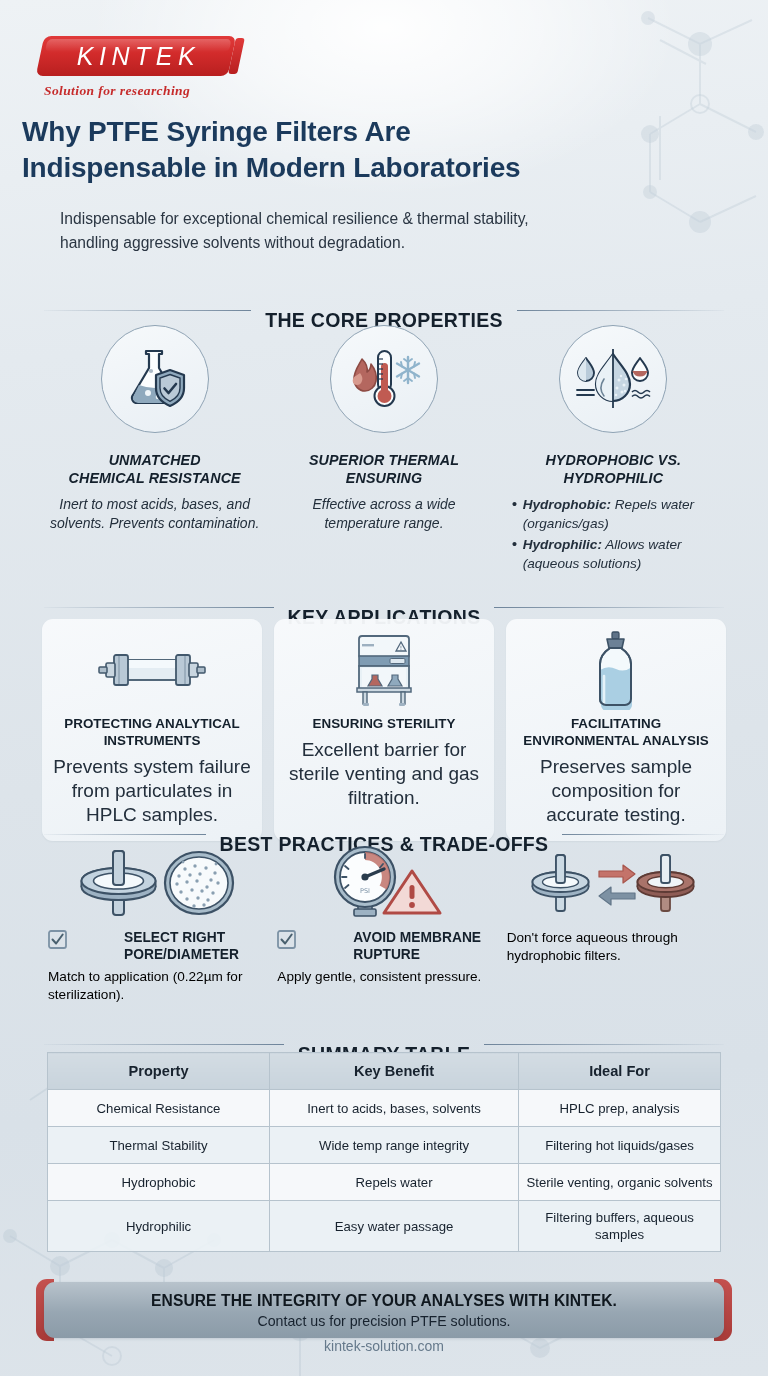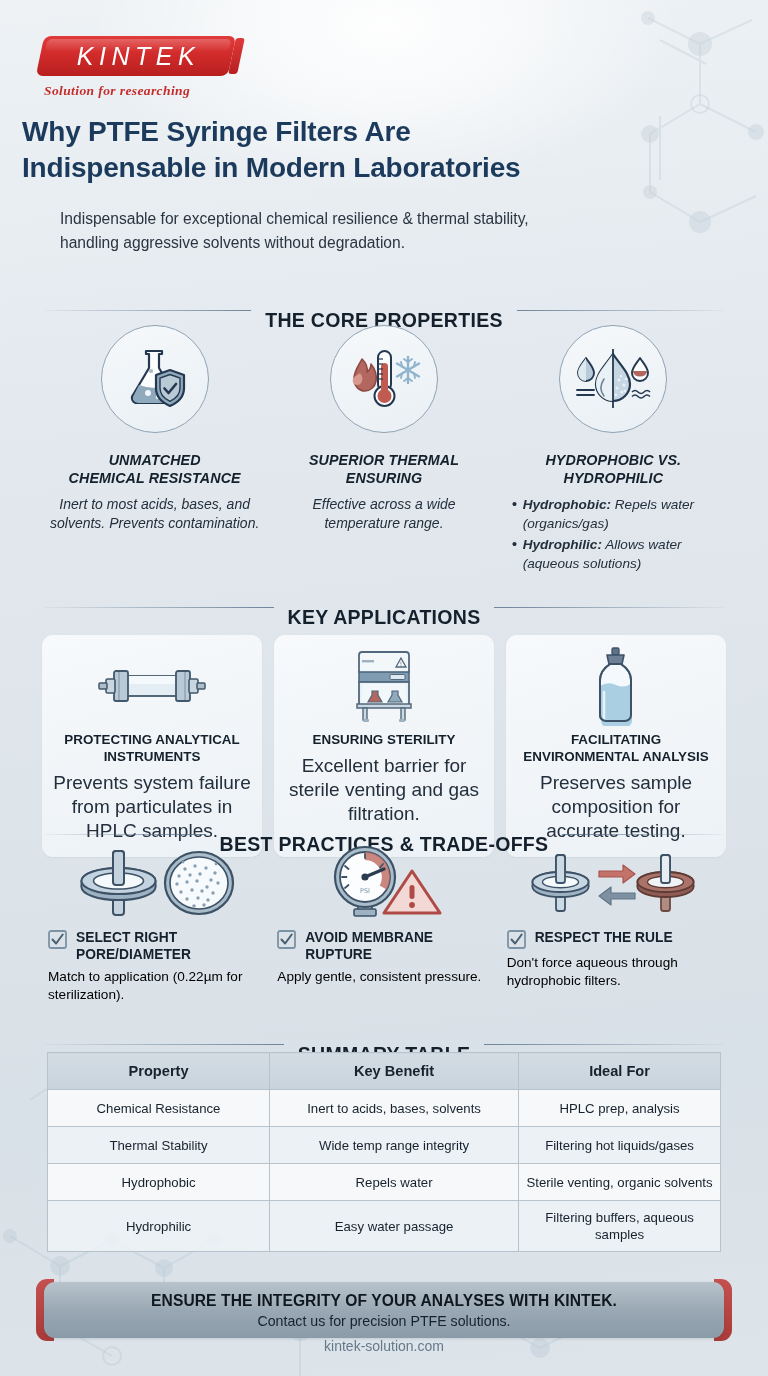--- a/index.html
+++ b/index.html
@@ -108,36 +108,35 @@
   
   .apps-grid {
     position:absolute; left:42px; right:42px; top:619px;
     display:grid; grid-template-columns:1fr 1fr 1fr; gap:12px;
   }
   .app-card {
     background:linear-gradient(165deg, rgba(248,250,252,.96), rgba(238,243,247,.9));
     border-radius:11px; padding:12px 10px 14px;
     text-align:center;
     box-shadow:0 1px 2px rgba(40,60,80,.06);
-    margin-top:16px;
   }
   .app-icon { height:78px; display:flex; align-items:center; justify-content:center; margin-bottom:6px; }
   .app-title { font-size:13.4px; font-weight:bold; line-height:17px; color:#14202c; margin-bottom:6px; }
   .app-desc { font-size:19px; line-height:24px; color:#232f3c; }
 
   
   .bp-grid {
     position:absolute; left:42px; right:42px; top:845px;
     display:grid; grid-template-columns:1fr 1fr 1fr; gap:4px;
   }
   .bp-col { padding:0 6px; }
   .bp-icon { height:74px; display:flex; align-items:flex-end; justify-content:center; margin-bottom:10px; }
   .bp-headrow { display:flex; gap:9px; align-items:flex-start; margin-bottom:5px; }
   .bp-check { flex:0 0 auto; margin-top:1px; }
-  .bp-title { font-size:13.8px; font-weight:bold; line-height:17px; color:#14202c; }
+  .bp-title { font-size:13.8px; font-weight:bold; line-height:17px; color:#14202c;margin-left:48px; }
   .bp-desc { font-size:13.6px; line-height:18px; color:#000000; padding-left:0px; }
 
   
   .tbl-wrap { position:absolute; left:47px; right:47px; top:1052px; }
   table { width:100%; border-collapse:collapse; table-layout:fixed; }
   th,td {
     border:1px solid #b6c3cd; text-align:center;
     padding:8px 6px; color:#17222e;
   }
   thead th {
@@ -526,29 +525,20 @@
             <rect x="134" y="6" width="9" height="18" rx="2.6" fill="#e7eef3" stroke="#3d5266" stroke-width="1.8"></rect>
             <rect x="134" y="42" width="9" height="20" rx="2.6" fill="#b08c82" stroke="#6b4a42" stroke-width="1.8"></rect>
             <ellipse cx="138.5" cy="38" rx="28" ry="10" fill="#8e5c55" stroke="#5e3b35" stroke-width="1.8"></ellipse>
             <path d="M110.5 38 v-5 a28 10 0 0 1 56 0 v5" fill="#9d6a62" stroke="#5e3b35" stroke-width="1.8"></path>
             <ellipse cx="138.5" cy="33" rx="28" ry="10" fill="#a9736a" stroke="#5e3b35" stroke-width="1.8"></ellipse>
             <ellipse cx="138.5" cy="33" rx="18" ry="5.8" fill="#f0f4f7" stroke="#5e3b35" stroke-width="1.4"></ellipse>
             <rect x="134" y="6" width="9" height="28" rx="2.6" fill="#e7eef3" stroke="#3d5266" stroke-width="1.8"></rect>
           </g>
         </svg>
       </div>
-      <div class="bp-headrow">
-        <svg class="bp-check" width="19" height="19" viewBox="0 0 19 19">
-          <rect x="1" y="1" width="17" height="17" rx="2" fill="none" stroke="#7c92a5" stroke-width="1.8"></rect>
-          <path d="M4.5 9.5 l3.6 4 l6.6 -9" fill="none" stroke="#49606f" stroke-width="2" stroke-linecap="round" stroke-linejoin="round"></path>
-        </svg>
-        <div class="bp-title">
-          <div>RESPECT THE RULE</div>
-        </div>
-      </div>
       <div class="bp-desc">Don't force aqueous through hydrophobic filters.</div>
     </div>
   </div>
 
   <div class="sec-head" style="top:1022px">
     <span class="rule"></span>
     <span class="txt">SUMMARY TABLE</span>
     <span class="rule r"></span>
   </div>
 

